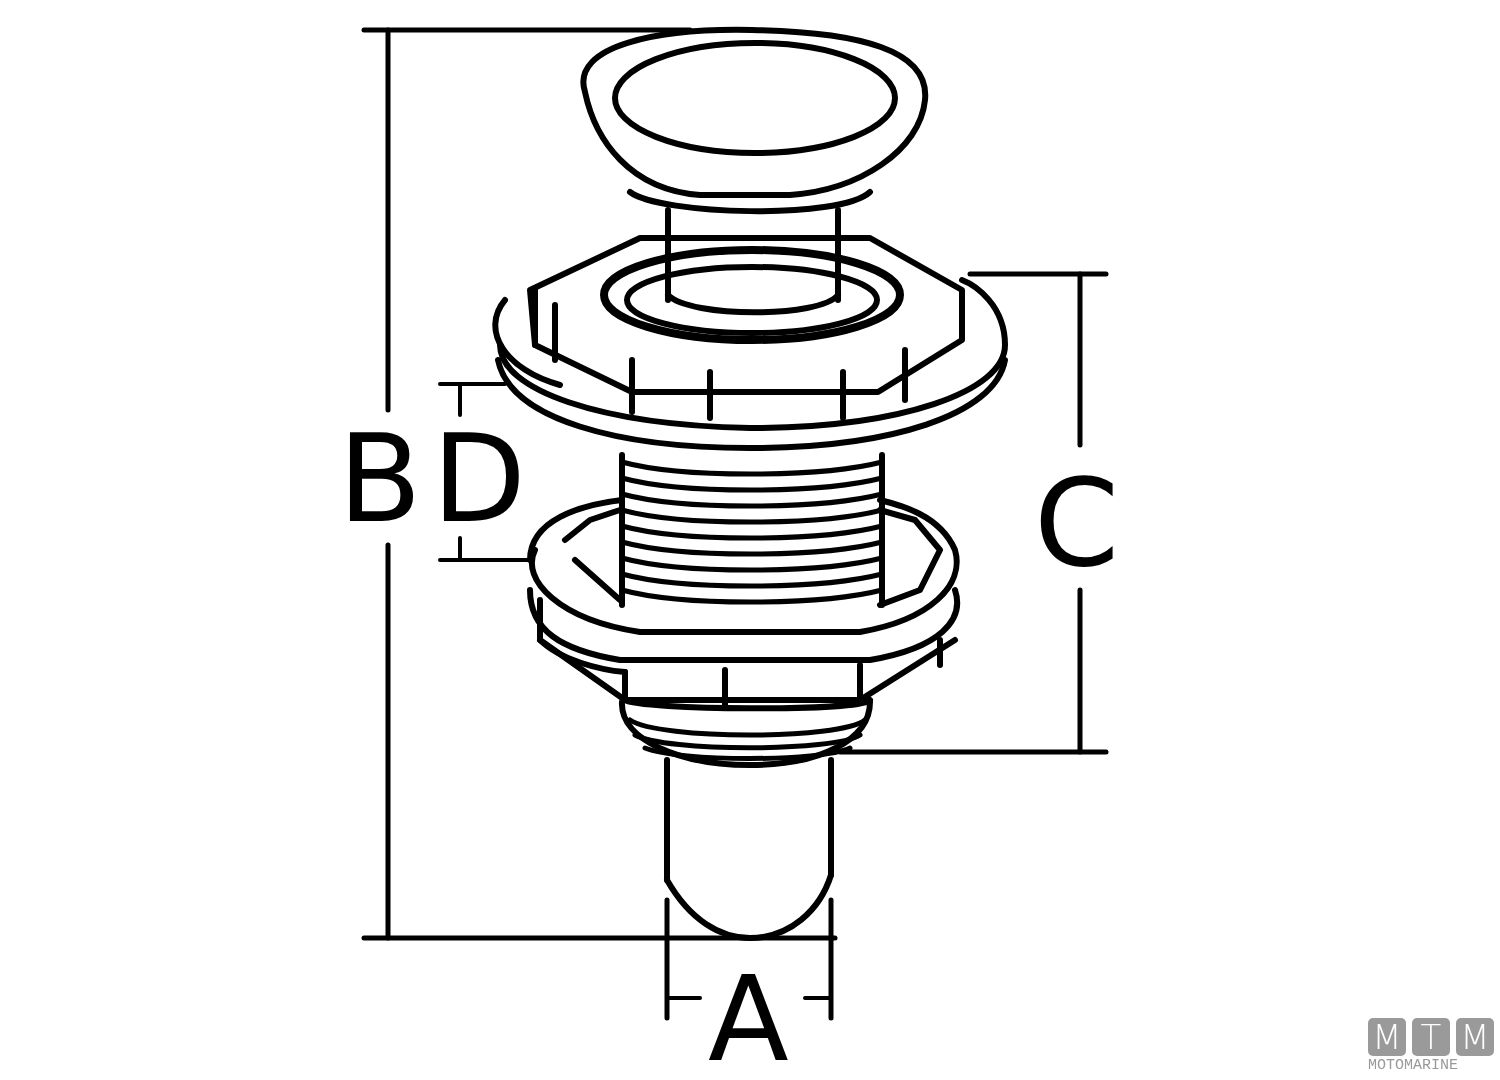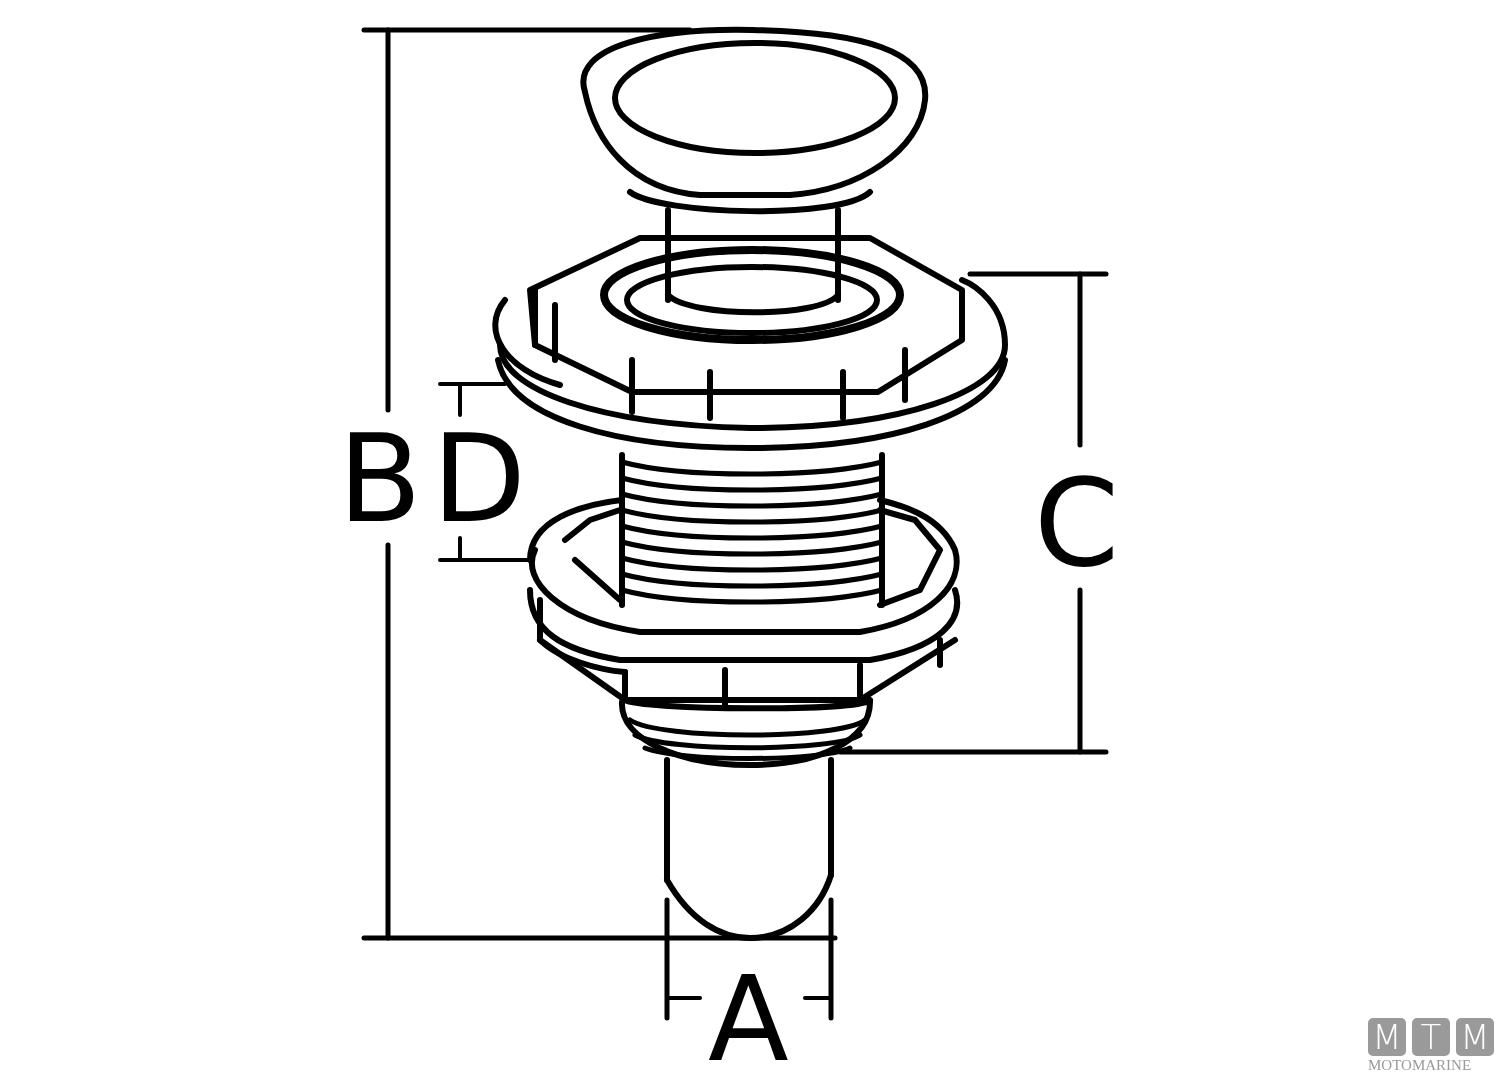--- a/index.html
+++ b/index.html
@@ -6,21 +6,21 @@
   body { width:1500px; height:1080px; position:relative; overflow:hidden; font-family:"Liberation Sans", sans-serif; }
   #drawing { position:absolute; left:0; top:0; width:1500px; height:1080px; }
   .dim-label { position:absolute; font-family:"DejaVu Sans", sans-serif; color:#000; font-weight:400; line-height:1; }
   #label-b { left:338px; top:418px; font-size:122px; letter-spacing:-4px; }
   #label-d { left:432px; top:418px; font-size:122px; }
   #label-c { left:1034px; top:462px; font-size:122px; }
   #label-a { left:708px; top:960px; font-size:118px; }
   .logo { position:absolute; left:1368px; top:1018px; width:128px; }
   .logo-boxes { display:flex; gap:6px; }
   .logo-box { width:38px; height:38px; background:#9a9a9a; border-radius:5px; color:#fff; font-size:34px; display:flex; align-items:center; justify-content:center; font-family:"DejaVu Sans", sans-serif; font-weight:300; }
-  .logo-text { font-size:15px; color:#9a9a9a; letter-spacing:0px; margin-top:1px; font-family:Liberation Serif, serif; }
+  .logo-text { font-size:15px; color:#9a9a9a; letter-spacing:0px; margin-top:1px; font-family:Liberation Mono, monospace; }
 </style>
 </head>
 <body>
 
 <svg id="drawing" viewBox="0 0 1500 1080" xmlns="http://www.w3.org/2000/svg">
   <g fill="none" stroke="#000" stroke-width="6" stroke-linecap="round" stroke-linejoin="round">
 
     <g>
       <line x1="364" y1="30" x2="690" y2="30" stroke-width="5"></line>
       <line x1="388" y1="30" x2="388" y2="410" stroke-width="5"></line>

